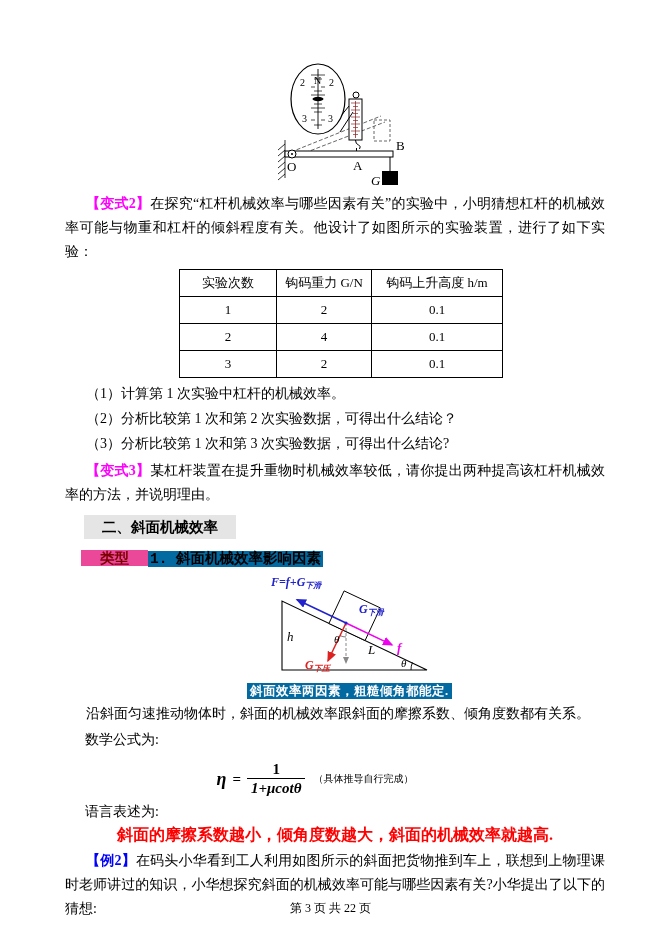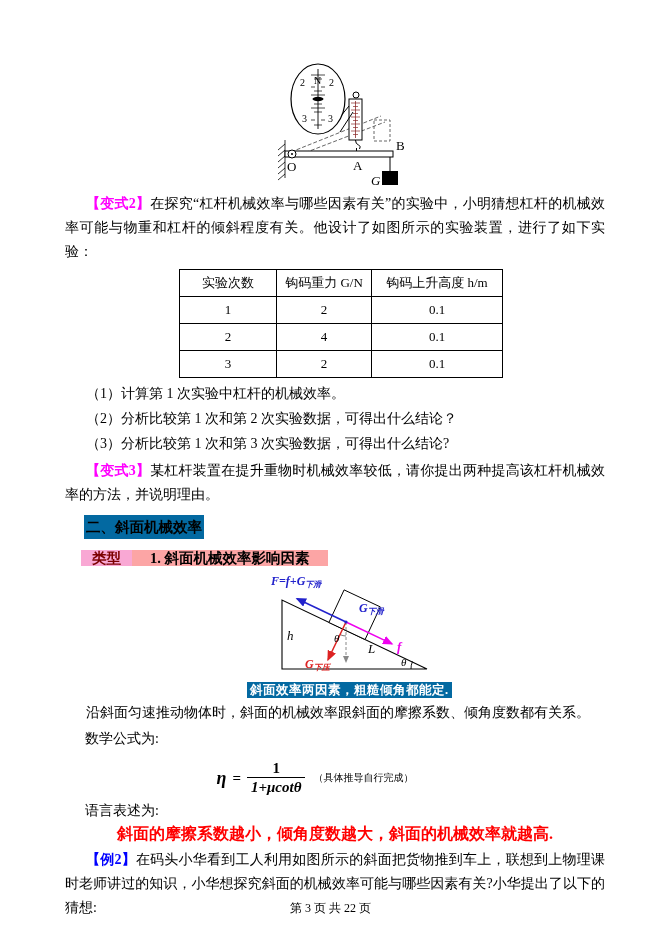--- a/index.html
+++ b/index.html
@@ -12,24 +12,24 @@
   .lbl-magenta{color:#ff00ff;font-weight:bold;}
   .lbl-blue{color:#0000ff;font-weight:bold;}
 
   table.exp{border-collapse:collapse;margin:5px 0 0 114px;font-size:13px;}
   table.exp td{border:1px solid #000;text-align:center;padding:1px 4px;height:18px;}
   table.exp td.c1{width:88px;}
   table.exp td.c2{width:86px;}
   table.exp td.c3{width:122px;}
   .q-line{margin:1px;padding-left:20px;line-height:24px;}
 
-  .h-cyan{display:inline-block;margin:8px 0 0 19px;background:#0369a1;color:#000;font-weight:bold;font-size:14.5px;padding:0 2px;}
+  .h-cyan{display:inline-block;margin:8px 0 0 19px;background:#e5e5e5;color:#000;font-weight:bold;font-size:14.5px;padding:0 18px;}
   .h-green-row{margin:6px 0 0 16px;font-size:14.5px;font-weight:bold;}
-  .h-green-prefix{background:#f9a8d4;color:#7b0000;padding:0 11px;}
-  .h-green-title{background:#fca5a5;color:#000;padding:0 18px;}
+  .h-green-prefix{background:#ec4899;color:#7b0000;padding:0 19px;}
+  .h-green-title{background:#0369a1;color:#000;padding:0 2px;font-family:Liberation Mono, monospace;}
 
   .figure-incline{margin:2px 0 0 182px;width:200px;}
   .incline-caption{margin:0 0 0 182px;width:fit-content;background:#0369a1;color:#ffffff;font-weight:bold;font-size:12.5px;line-height:16px;padding:0 3px;letter-spacing:0.5px;}
 
   .plain-line{margin:2px 0 0 0;padding-left:20px;line-height:24px;}
 
   .formula-row{display:flex;justify-content:center;align-items:center;margin:8px 40px 0 0;}
   .eta{font-style:italic;font-weight:bold;font-size:18px;margin-right:6px;}
   .eq{font-weight:bold;font-size:15px;margin-right:6px;}
   .frac{display:inline-flex;flex-direction:column;align-items:center;font-weight:bold;font-size:15px;}

